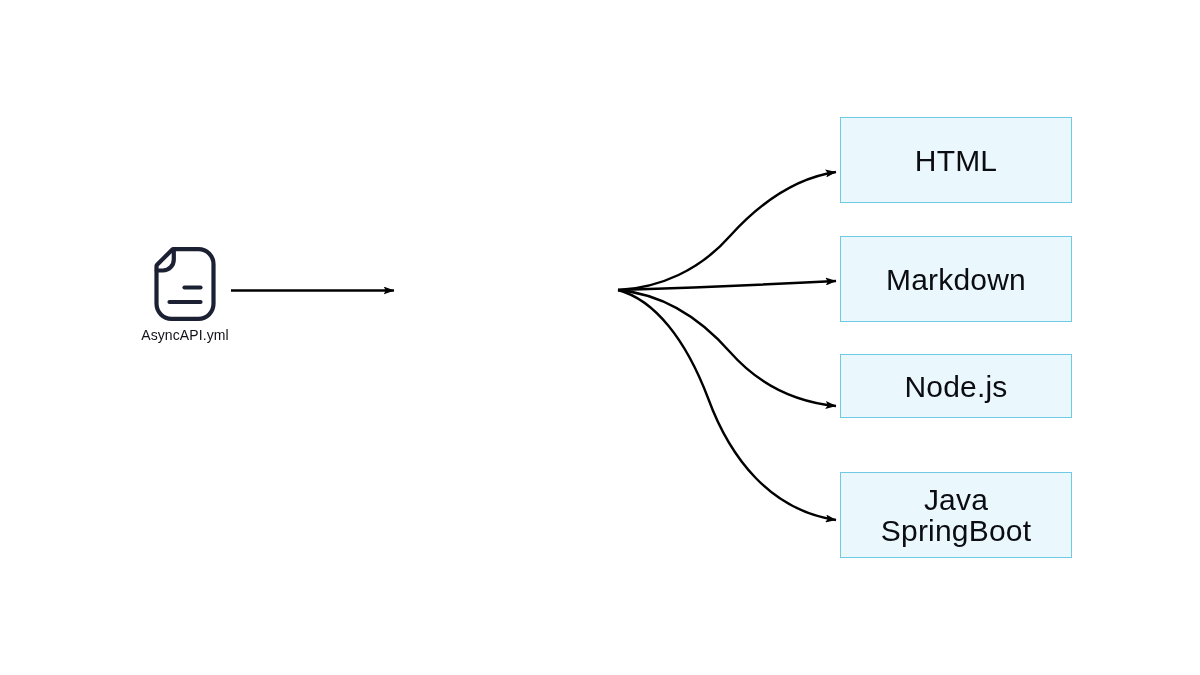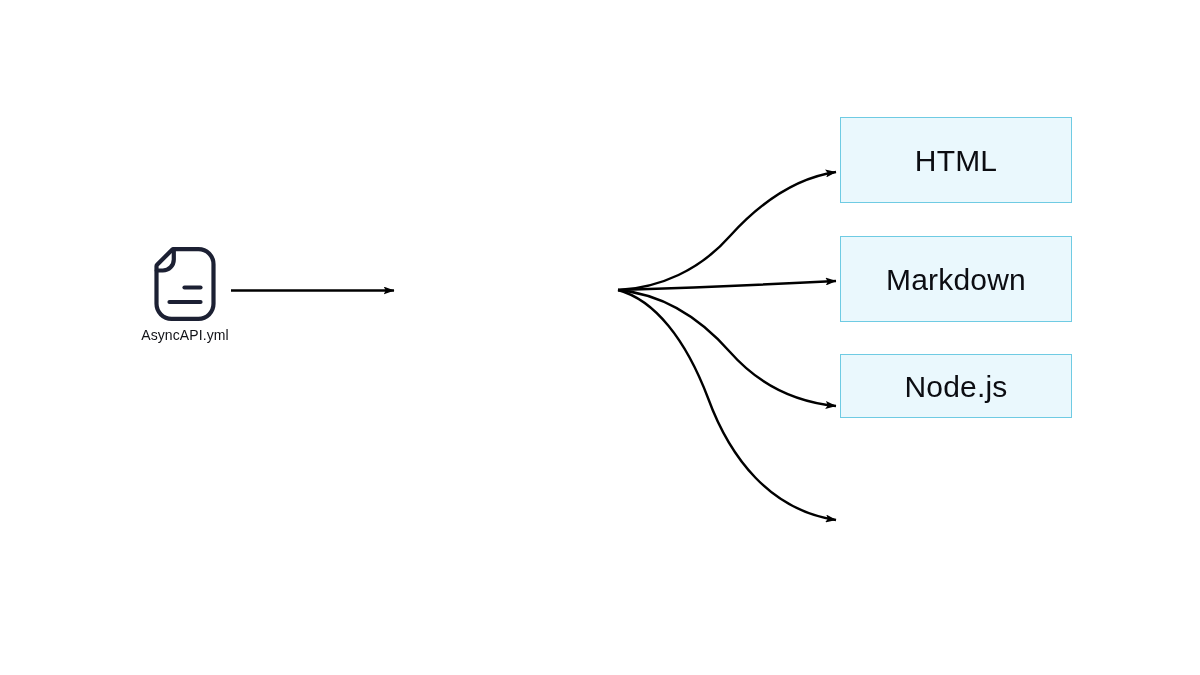--- a/index.html
+++ b/index.html
@@ -152,14 +152,18 @@
   </div>
 
   <div class="out-box b1">
     <span class="out-box-label">Markdown</span>
   </div>
 
   <div class="out-box b2">
     <span class="out-box-label">Node.js</span>
   </div>
 
+  <div class="out-box b3">
+    <span class="out-box-label">Java
+SpringBoot</span>
+  </div>
 
 </div>
 
 </body></html>

